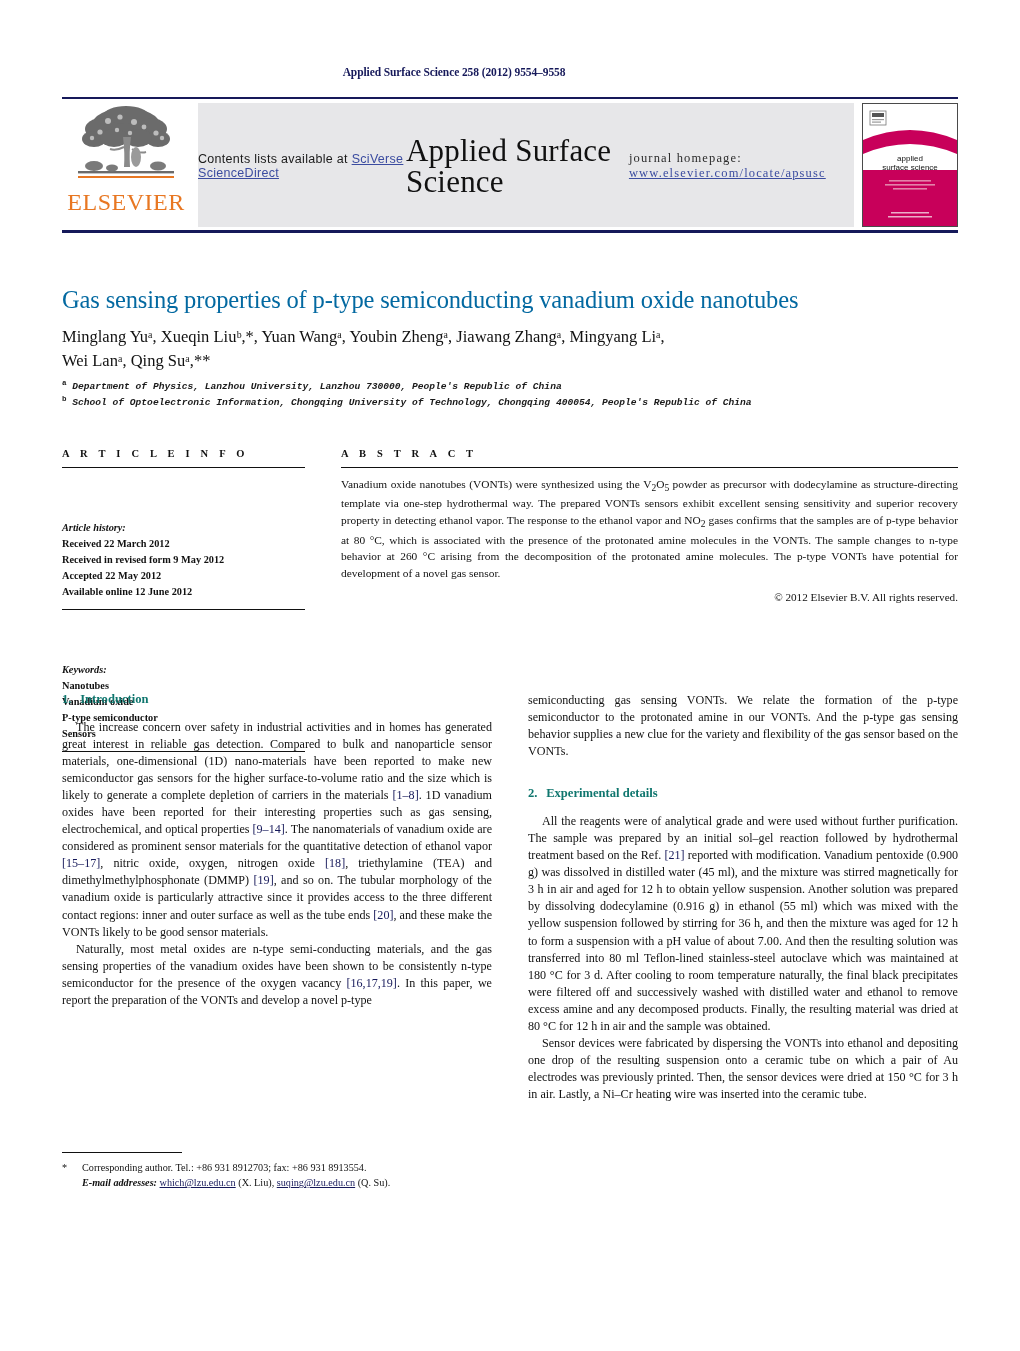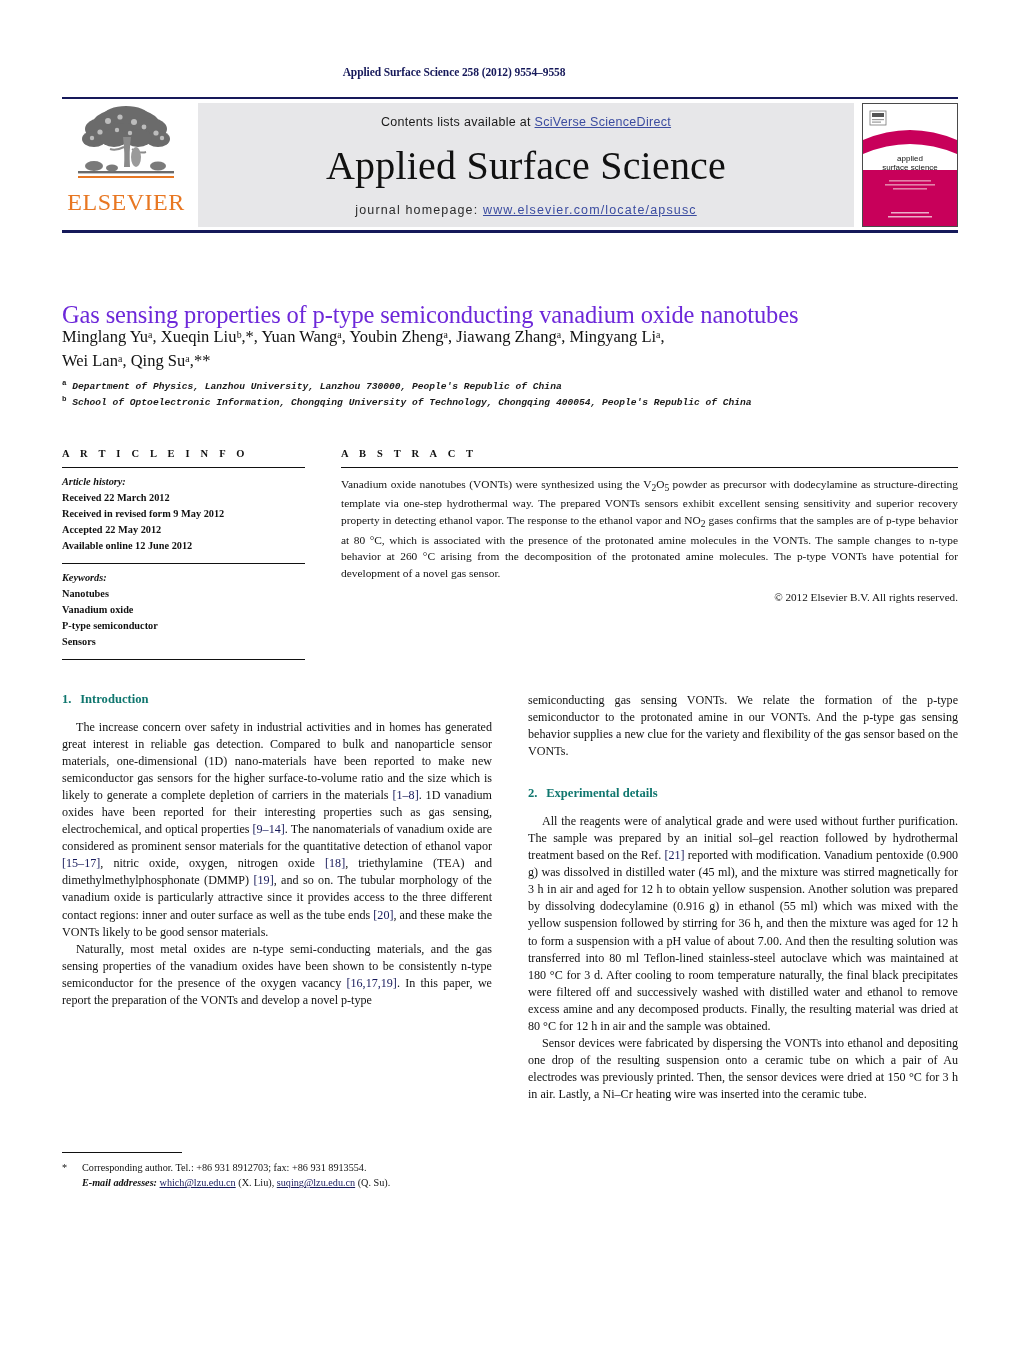--- a/index.html
+++ b/index.html
@@ -74,69 +74,68 @@
     letter-spacing: 0.5px;
     color: #e87722;
     line-height: 1;
     margin-top: 1px;
   }
   .journal-band {
     flex: 1 1 auto;
     background: #e7e7e9;
     margin: 0 8px 0 8px;
     display: flex;
-    flex-direction: column;
     align-items: center;
     justify-content: space-between;
     padding: 12px 0 10px 0;
     box-sizing: border-box;
   }
   .contents-line {
     font-family: "Liberation Sans", sans-serif;
     font-size: 12.5px;
     letter-spacing: 0.3px;
     color: #1a1a1a;
   }
   .contents-line .sd-link {
     color: #3b4ca0;
   }
   .journal-title {
     font-family: "Liberation Serif", serif;
-    font-size: 40px;
+    font-size: 31px;
     letter-spacing: 0.2px;
     color: #111111;
     line-height: 1;
   }
   .homepage-line {
-    font-family: Liberation Sans, sans-serif;
+    font-family: Liberation Serif, serif;
     font-size: 12.5px;
     letter-spacing: 1.15px;
     color: #2b2b2b;
   }
   .homepage-line .hp-url { color: #3b4ca0; }
   .cover-thumb {
     width: 96px;
     flex: 0 0 96px;
     border: 1px solid #4a4a4a;
     background: #ffffff;
     box-sizing: border-box;
     position: relative;
     overflow: hidden;
   }
 
   
   .article-title {
     position: absolute;
-    top: 285px;
+    top: 270px;
     left: 62px;
     width: 890px;
     font-family: "Liberation Serif", serif;
     font-size: 24.5px;
     font-weight: normal;
-    color: #6d28d9;
+    color: #0369a1;
     line-height: 1.15;
     letter-spacing: -0.15px;
   }
   .authors {
     position: absolute;
     top: 325px;
     left: 62px;
     width: 890px;
     font-family: "Liberation Serif", serif;
     font-size: 16.5px;
@@ -182,21 +181,21 @@
 
   .info-block {
     font-family: "Liberation Serif", serif;
     font-size: 10.3px;
     font-weight: bold;
     line-height: 1.55;
     color: #111111;
     padding-top: 6px;
     padding-bottom: 9px;
   }
-  .info-block .ital { font-style: italic; }
+  .info-block .ital { font-style: italic; margin-top: 46px; }
 
   .abstract-text {
     font-family: "Liberation Serif", serif;
     font-size: 11.4px;
     line-height: 1.48;
     color: #111111;
     text-align: justify;
     padding-top: 8px;
   }
   .copyright {

